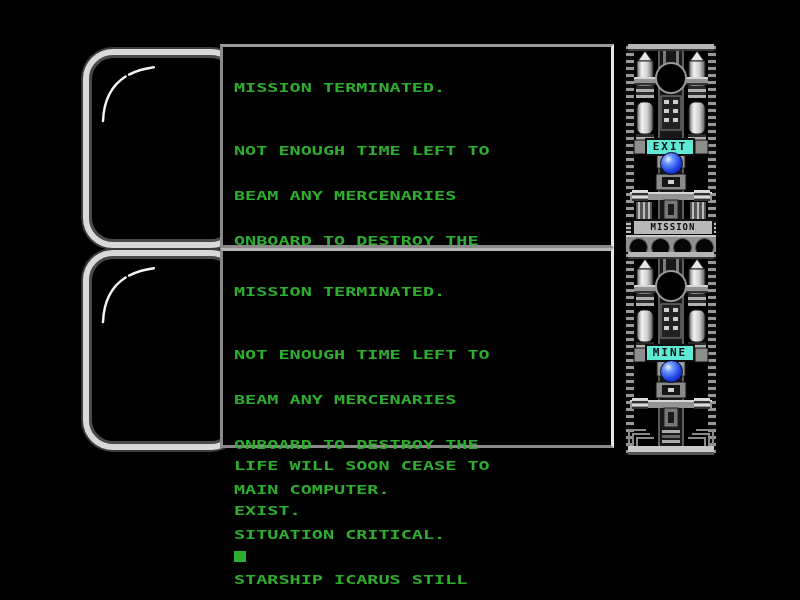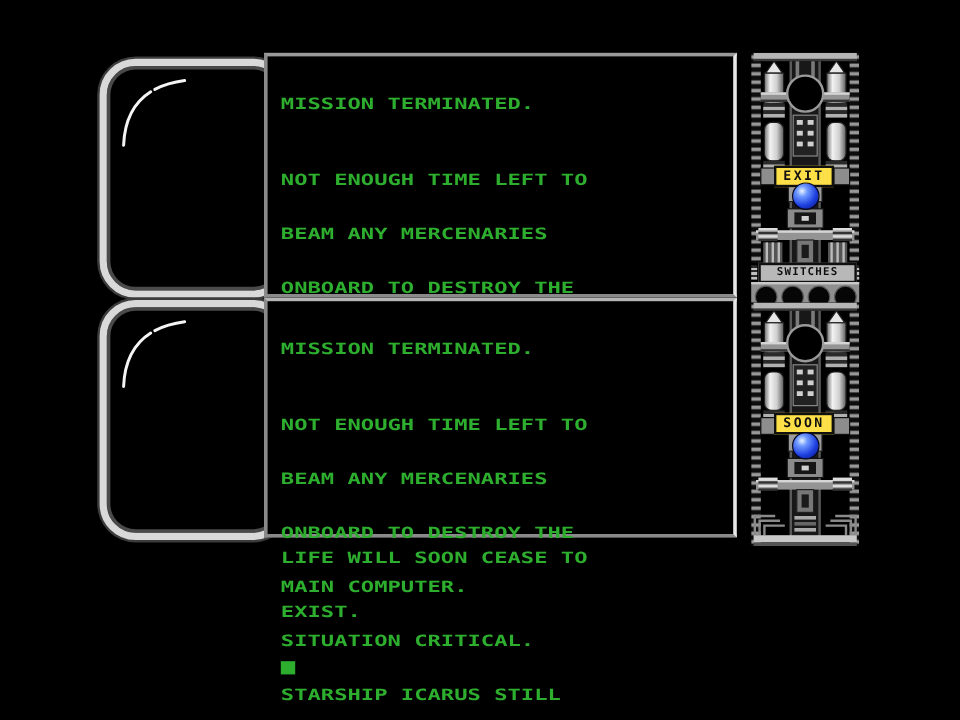--- a/index.html
+++ b/index.html
@@ -18,21 +18,21 @@
   .ttext{position:absolute;left:11px;top:3px;right:2px;color:#2eae2e;
          font-size:13px;font-weight:bold;line-height:15px;white-space:pre;}
   .tline{display:block;transform:scaleX(1.42);transform-origin:0 0;}
   .lead{margin-bottom:18px;}
   .cursor{width:12px;height:11px;background:#2eae2e;margin-top:3px;}
 
   
   .greeble{position:absolute;left:626px;width:90px;}
 
   
-  .plate{position:absolute;background:#fde047;border:2px solid #101010;
+  .plate{position:absolute;background:#5eead4;border:2px solid #101010;
          color:#101010;font-weight:bold;text-align:center;}
   .ctl-plate{left:645px;width:46px;height:14px;font-size:11px;
              letter-spacing:2px;line-height:14px;}
   .sw-plate{left:632px;top:219px;width:78px;height:13px;background:#b8b8b8;
             font-size:9px;letter-spacing:1px;line-height:13px;}
   .vent{position:absolute;top:221px;width:5px;height:12px;
         background:repeating-linear-gradient(to bottom,#2a2a2a 0 2px,#c0c0c0 2px 4px);}
 
   
   .ball{position:absolute;left:660px;width:21px;height:21px;border-radius:50%;
@@ -258,26 +258,26 @@
     <rect x="36" y="178" width="18" height="3" fill="#aaa"></rect>
     <rect x="36" y="183" width="18" height="3" fill="#666"></rect>
     <rect x="36" y="188" width="18" height="3" fill="#aaa"></rect>
     <rect x="2" y="194" width="86" height="6" fill="#c9c9c9"></rect>
     <rect x="2" y="200" width="86" height="3" fill="#555"></rect>
   </svg>
 
   <div class="plate ctl-plate" style="top:138px;">EXIT</div>
   <div class="ball" style="top:152px;"></div>
 
-  <div class="plate ctl-plate" style="top:344px;">SOON</div>
+  <div class="plate ctl-plate" style="top:344px;">MINE</div>
   <div class="ball" style="top:360px;"></div>
 
   <div class="vent" style="left:626px;"></div>
   <div class="vent" style="left:711px;"></div>
-  <div class="plate sw-plate">SWITCHES</div>
+  <div class="plate sw-plate">MISSION</div>
   <div class="sw-strip">
       <div class="sw-circle"></div>
       <div class="sw-circle"></div>
       <div class="sw-circle"></div>
       <div class="sw-circle"></div>
     </div>
 
 </div>
 
 </body></html>

